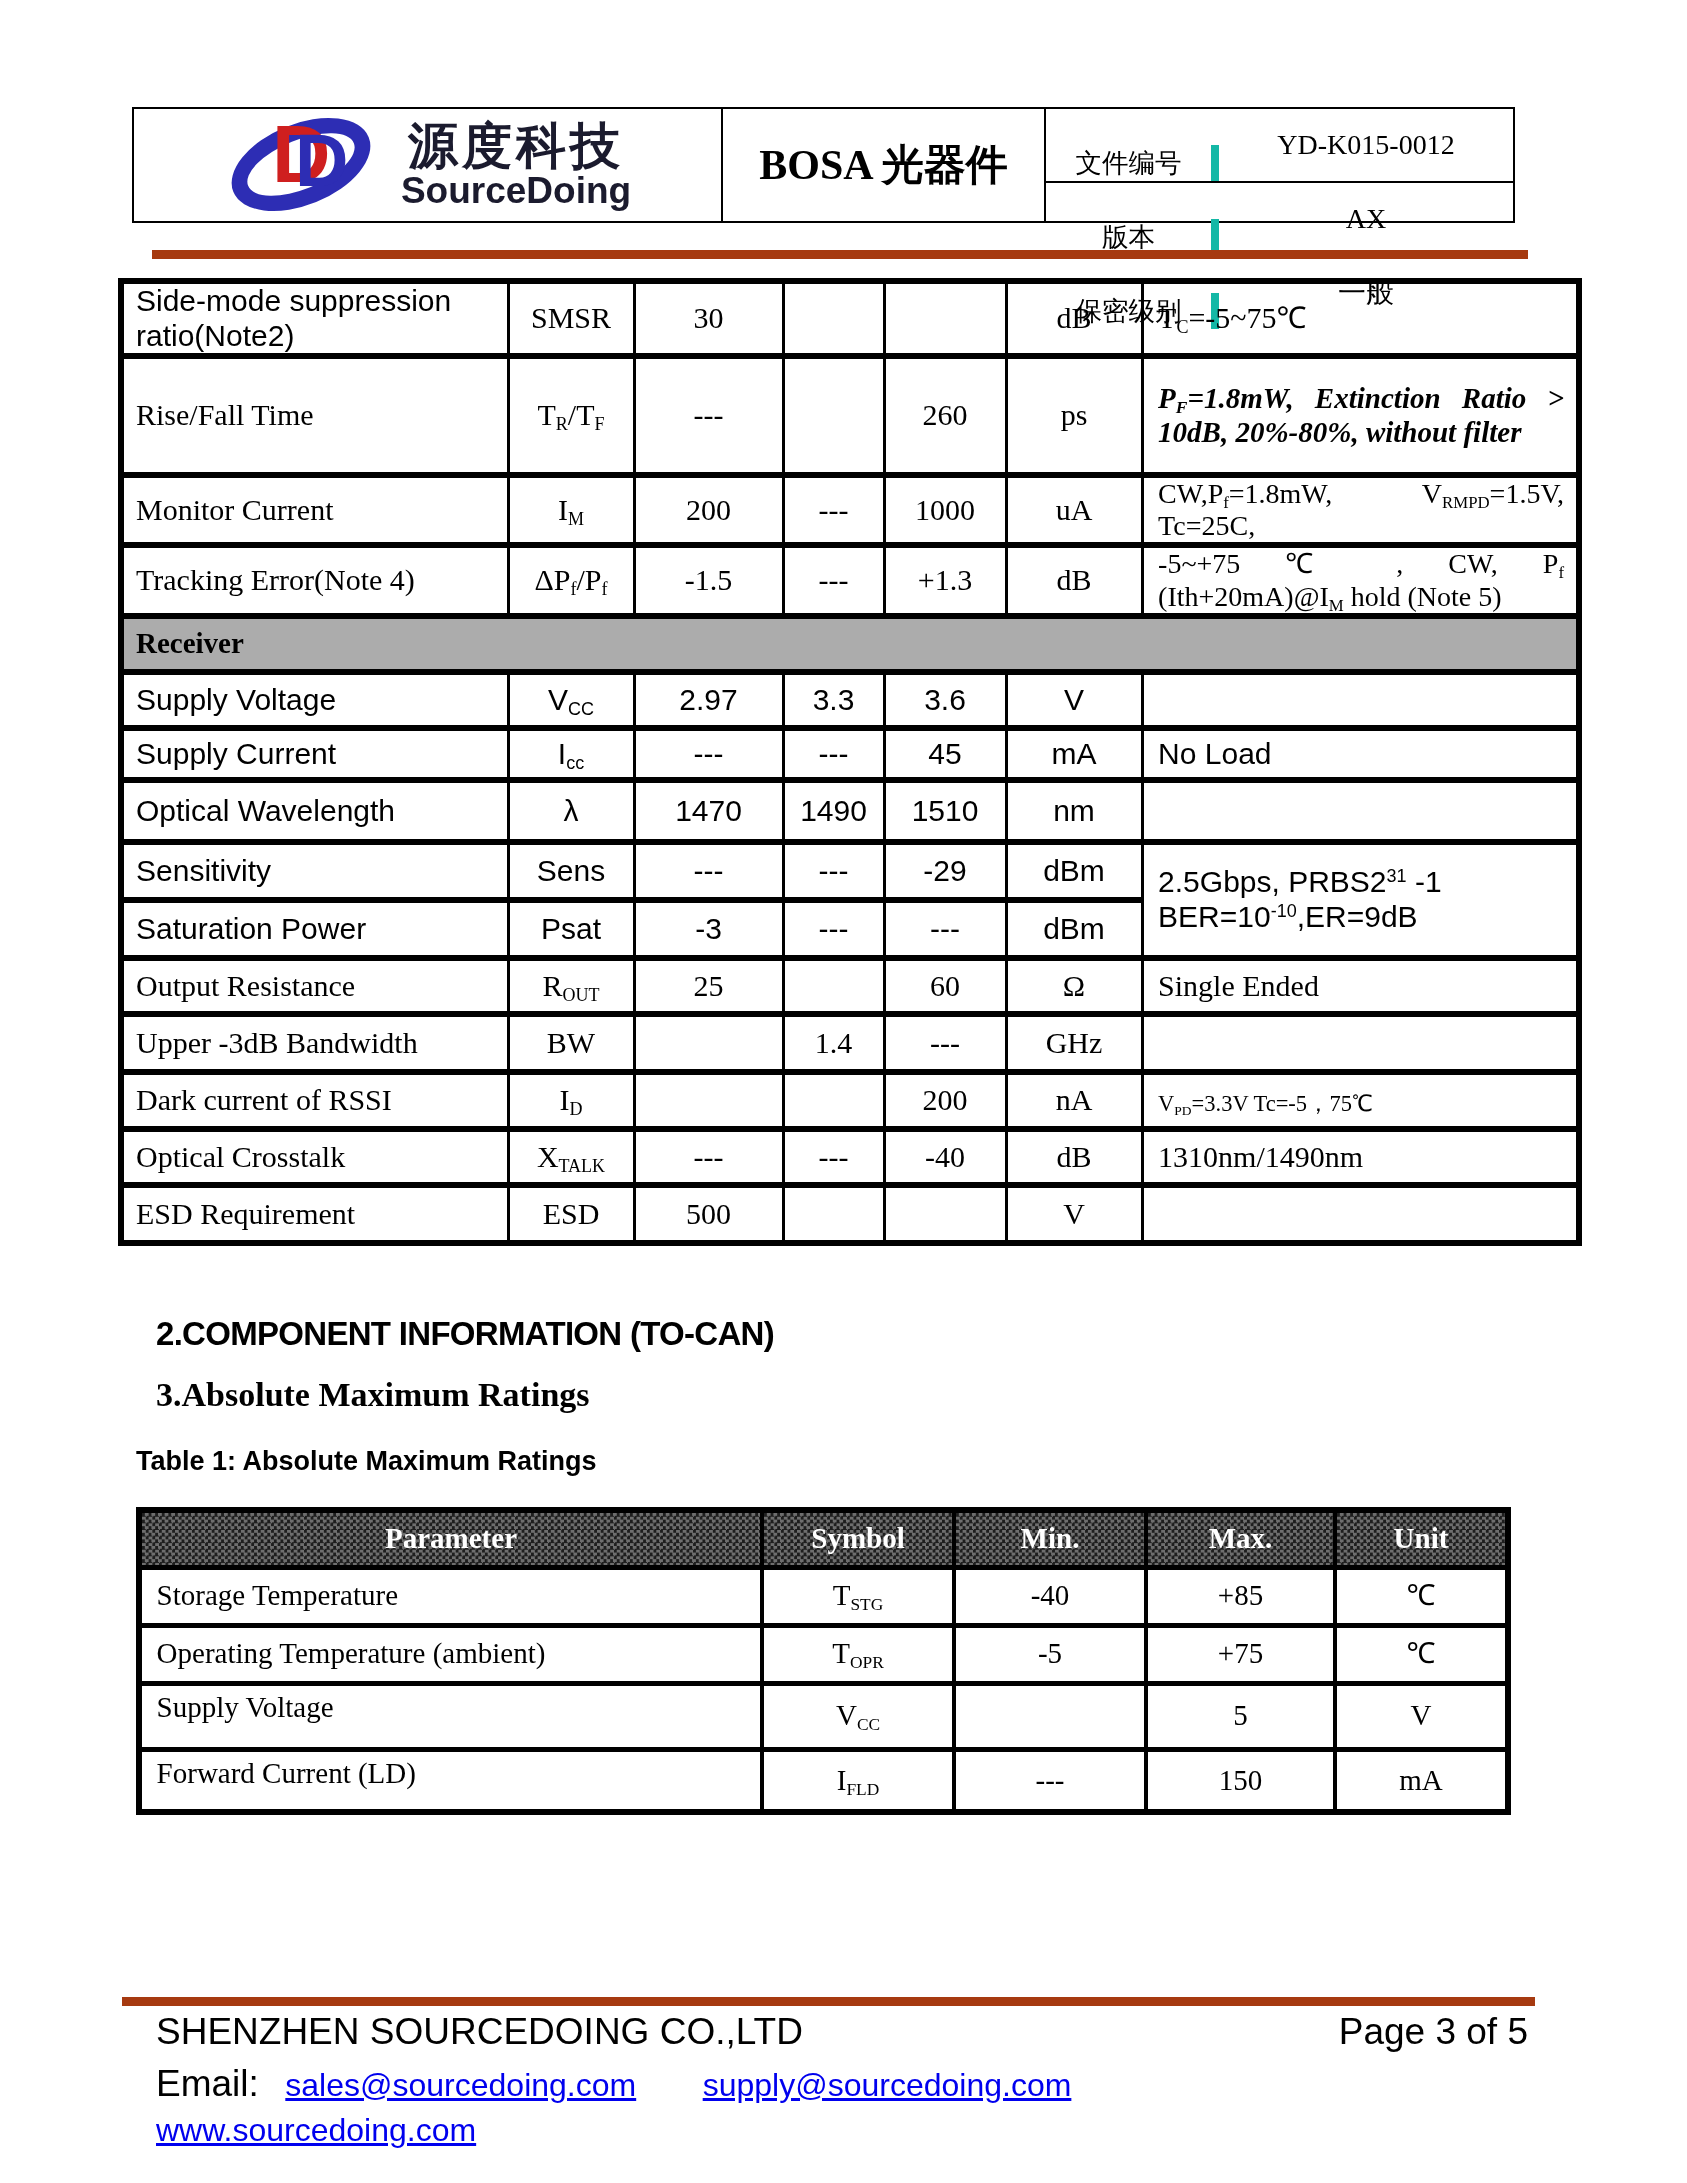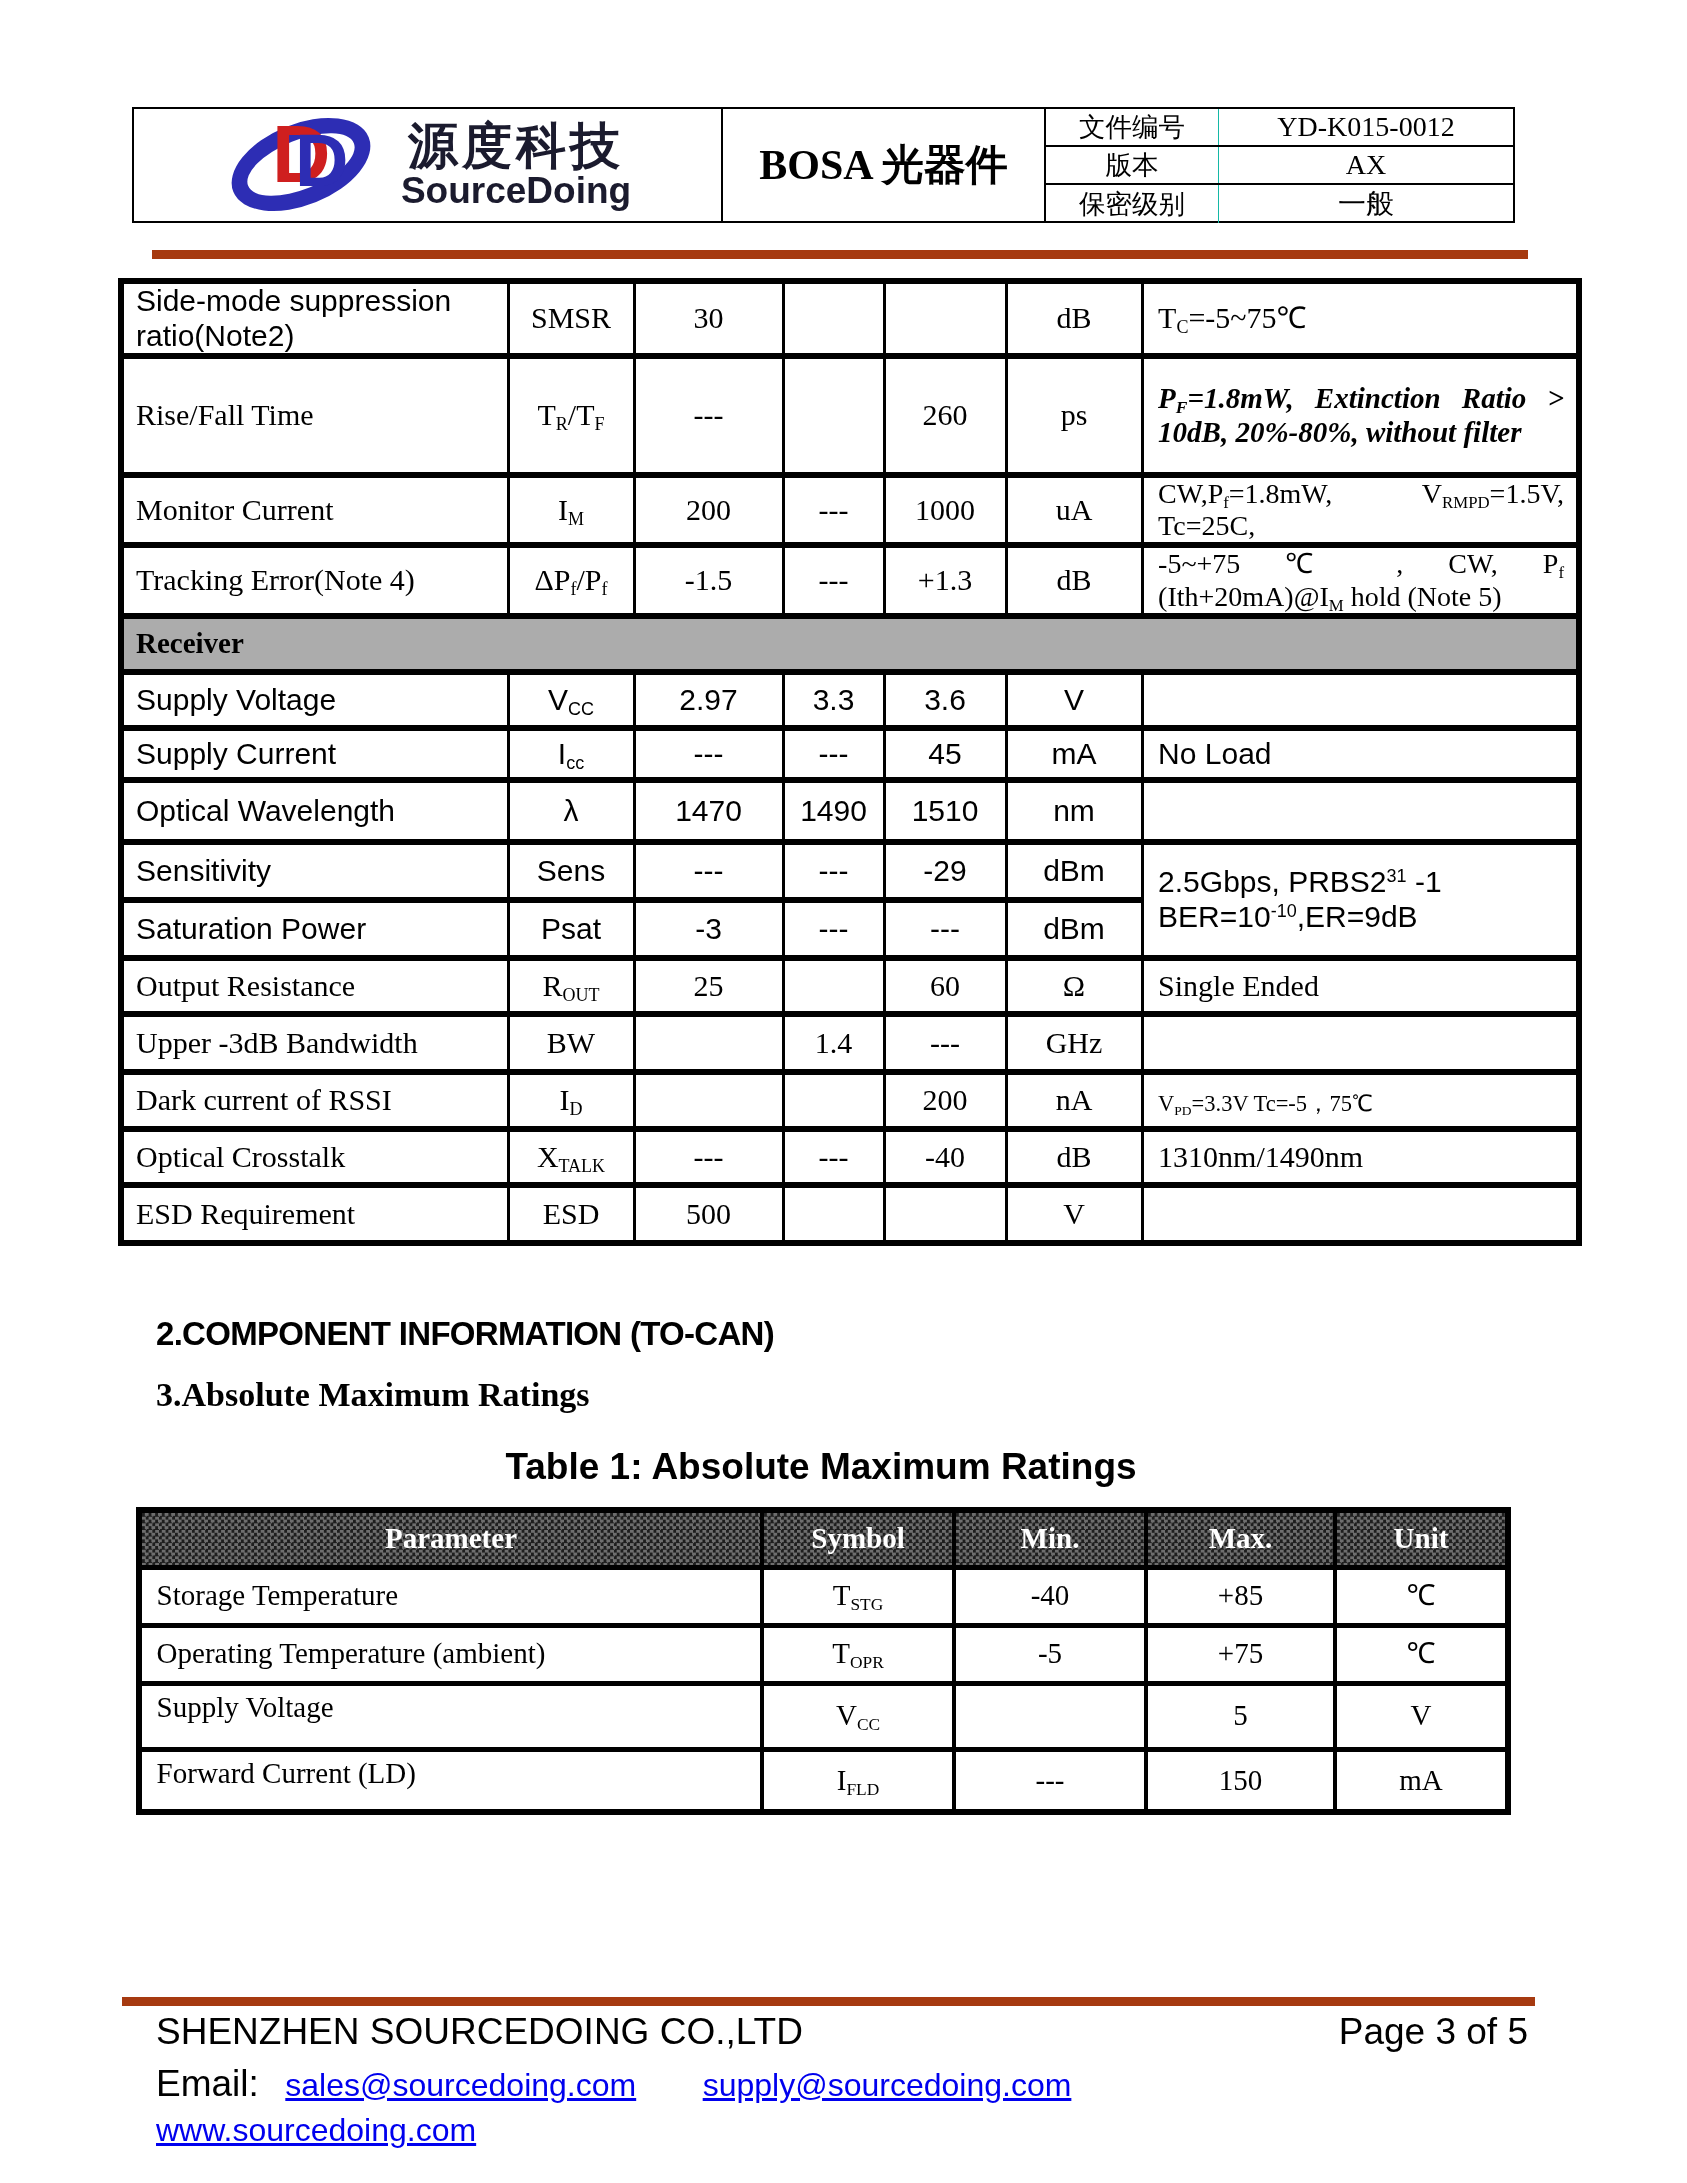--- a/index.html
+++ b/index.html
@@ -27,22 +27,22 @@
   .logo-d-blue { position:absolute; left:71px; top:2.6px; font-family:"Liberation Sans",sans-serif;
     font-weight:bold; font-size:74px; color:#2d2db4; }
   .logo-text { display:flex; flex-direction:column; align-items:center; color:#1b1b2e; }
   .logo-cn { font-family:"Liberation Sans",sans-serif; font-weight:bold; font-size:50px; letter-spacing:4px; line-height:1; }
   .logo-en { font-family:"Liberation Sans",sans-serif; font-weight:bold; font-size:37px; line-height:1; margin-top:1.3px; }
   .hdr-title-cell { flex:0 0 323px; border-right:2.6px solid #000; display:flex; align-items:center; justify-content:center;
     font-weight:bold; font-size:42px; }
   .hdr-meta { flex:1; display:flex; flex-direction:column; }
   .hdr-meta-row { flex:1; display:flex; border-bottom:2px solid #000; }
   .hdr-meta-row:last-child { border-bottom:none; }
-  .hdr-meta-label { flex:0 0 173px; border-right:1px solid #14b8a6; display:flex; align-items:center; justify-content:center;
-    font-size:26.5px; }
+  .hdr-meta-label { flex:0 0 173px; border-right:8px solid #14b8a6; display:flex; align-items:center; justify-content:center;
+    font-size:26.5px;margin-top:36px; }
   .hdr-meta-value { flex:1; display:flex; align-items:center; justify-content:center; font-size:28px; }
 
   .rule { position:absolute; height:8.6px; }
 
   
   table.spec {
     position:absolute; left:118px; top:278px; width:1457px;
     border-collapse:collapse; table-layout:fixed; border:6px solid #000;
     font-size:30px;
   }
@@ -54,22 +54,22 @@
   td.sans-cell { font-family:"Liberation Sans",sans-serif; }
   tr.section-row td { background:#acacac; text-align:left; padding-left:12px; font-weight:bold; font-size:29px; }
   td.bi { font-weight:bold; font-style:italic; text-align:justify !important; font-size:29px; }
   td.smallcond { font-size:22.5px; vertical-align:top; padding-top:6.6px; }
   td.medcond { font-size:28px; text-align:justify !important; }
 
   
   .h-comp { position:absolute; left:156px; top:1315px; font-family:"Liberation Sans",sans-serif;
     font-weight:bold; font-size:33px; letter-spacing:-0.7px; }
   .h-abs  { position:absolute; left:156px; top:1376px; font-weight:bold; font-size:34px; }
-  .t1-caption { position:absolute; left:136px; top:1446px; width:1370px; text-align:center;
-    font-family:"Liberation Sans",sans-serif; font-weight:bold; font-size:37px; }
+  .t1-caption { position:absolute; left:136px; top:1446px; width:1370px; 
+    font-family:"Liberation Sans",sans-serif; font-weight:bold; font-size:27px; }
 
   
   table.amr {
     position:absolute; left:136px; top:1507px; width:1370px;
     border-collapse:collapse; table-layout:fixed; border:6px solid #000; font-size:29px;
   }
   table.amr td, table.amr th { border:4px solid #000; border-top-width:5.3px; border-bottom-width:5.3px;
     text-align:center; vertical-align:middle; line-height:1.15; font-weight:normal; }
   table.amr th { color:#fff; font-weight:bold;
     background:repeating-conic-gradient(#6e6e6e 0% 25%, #1e1e1e 0% 50%) 0 0 / 6.6px 6.6px; }

